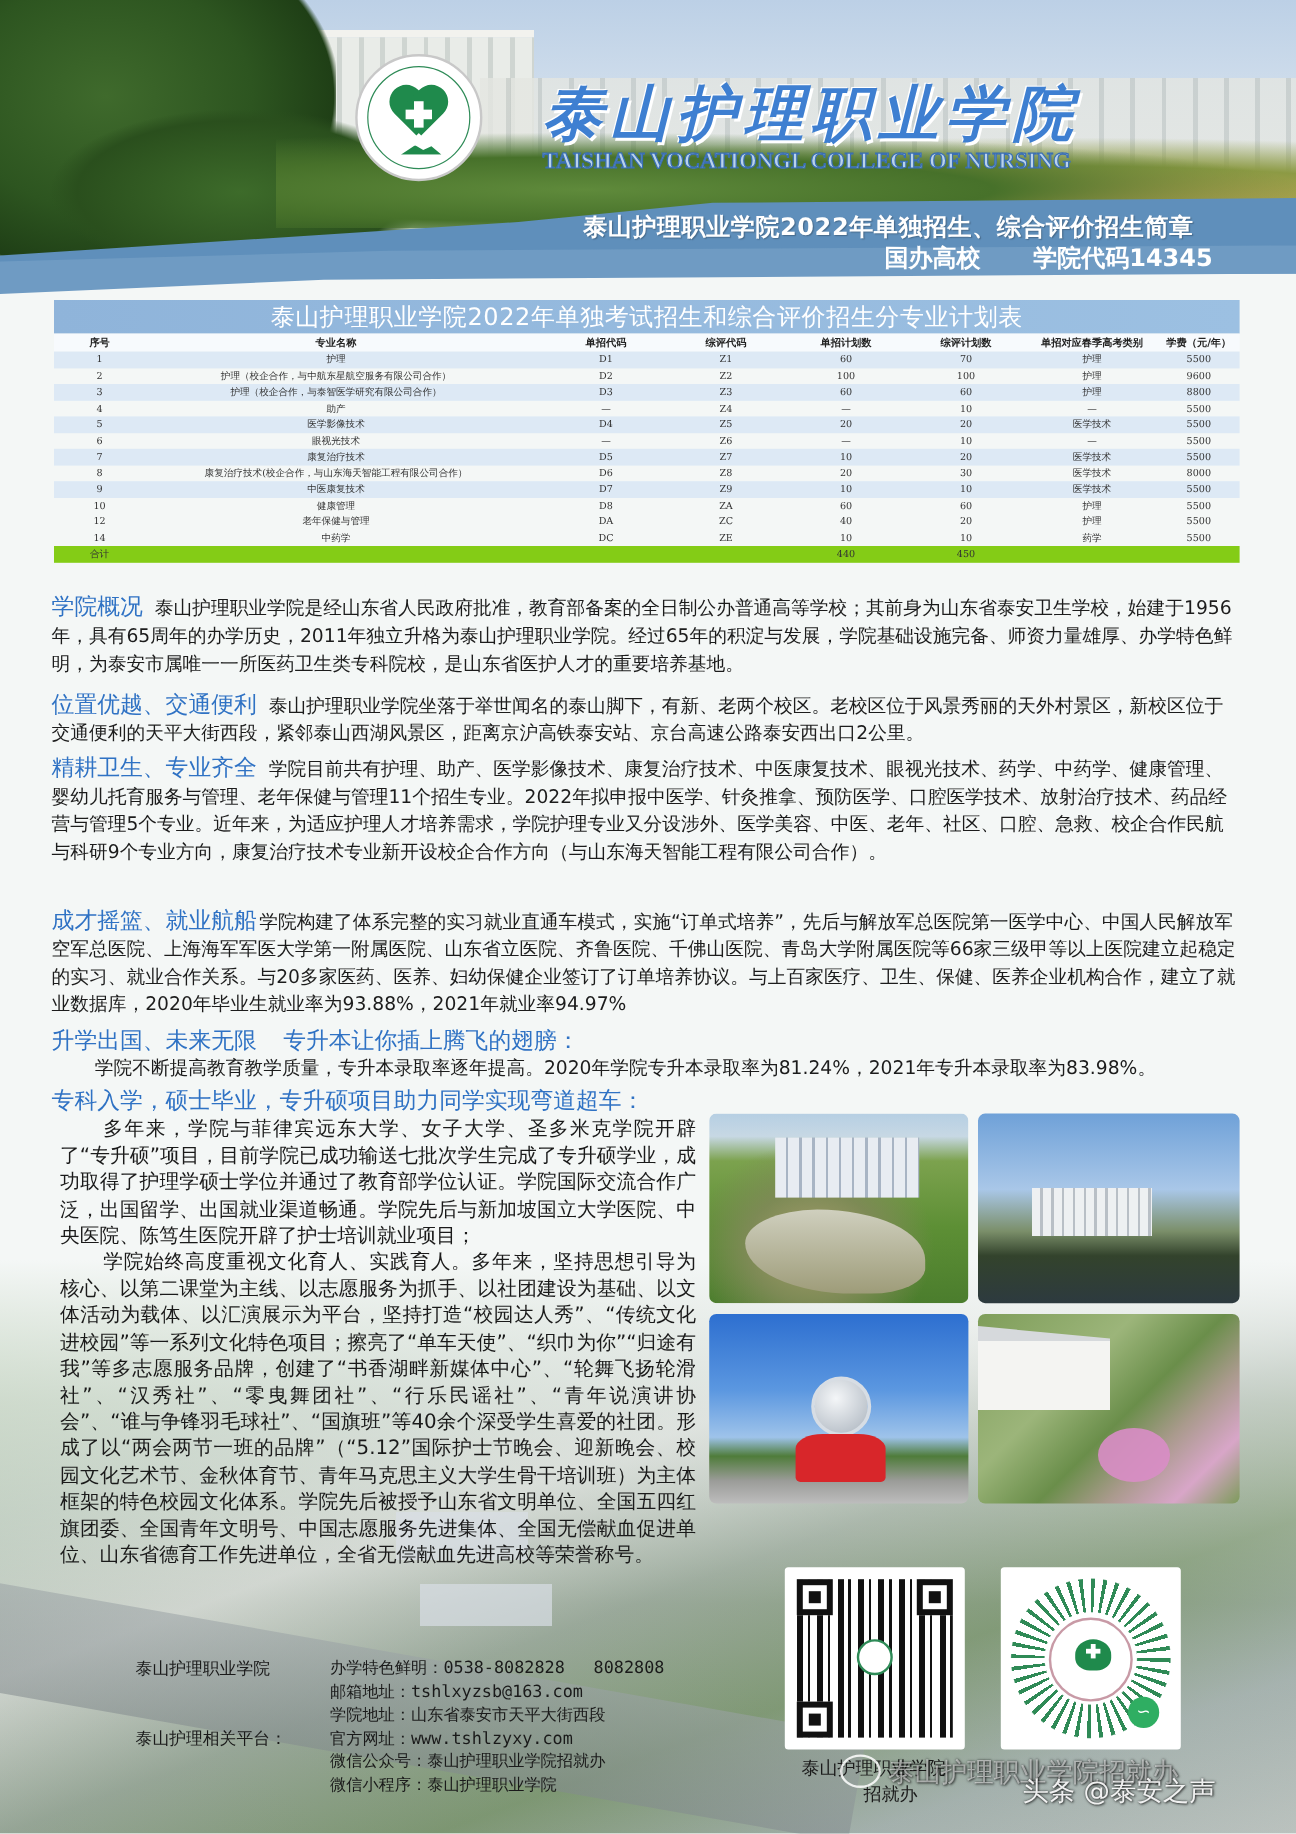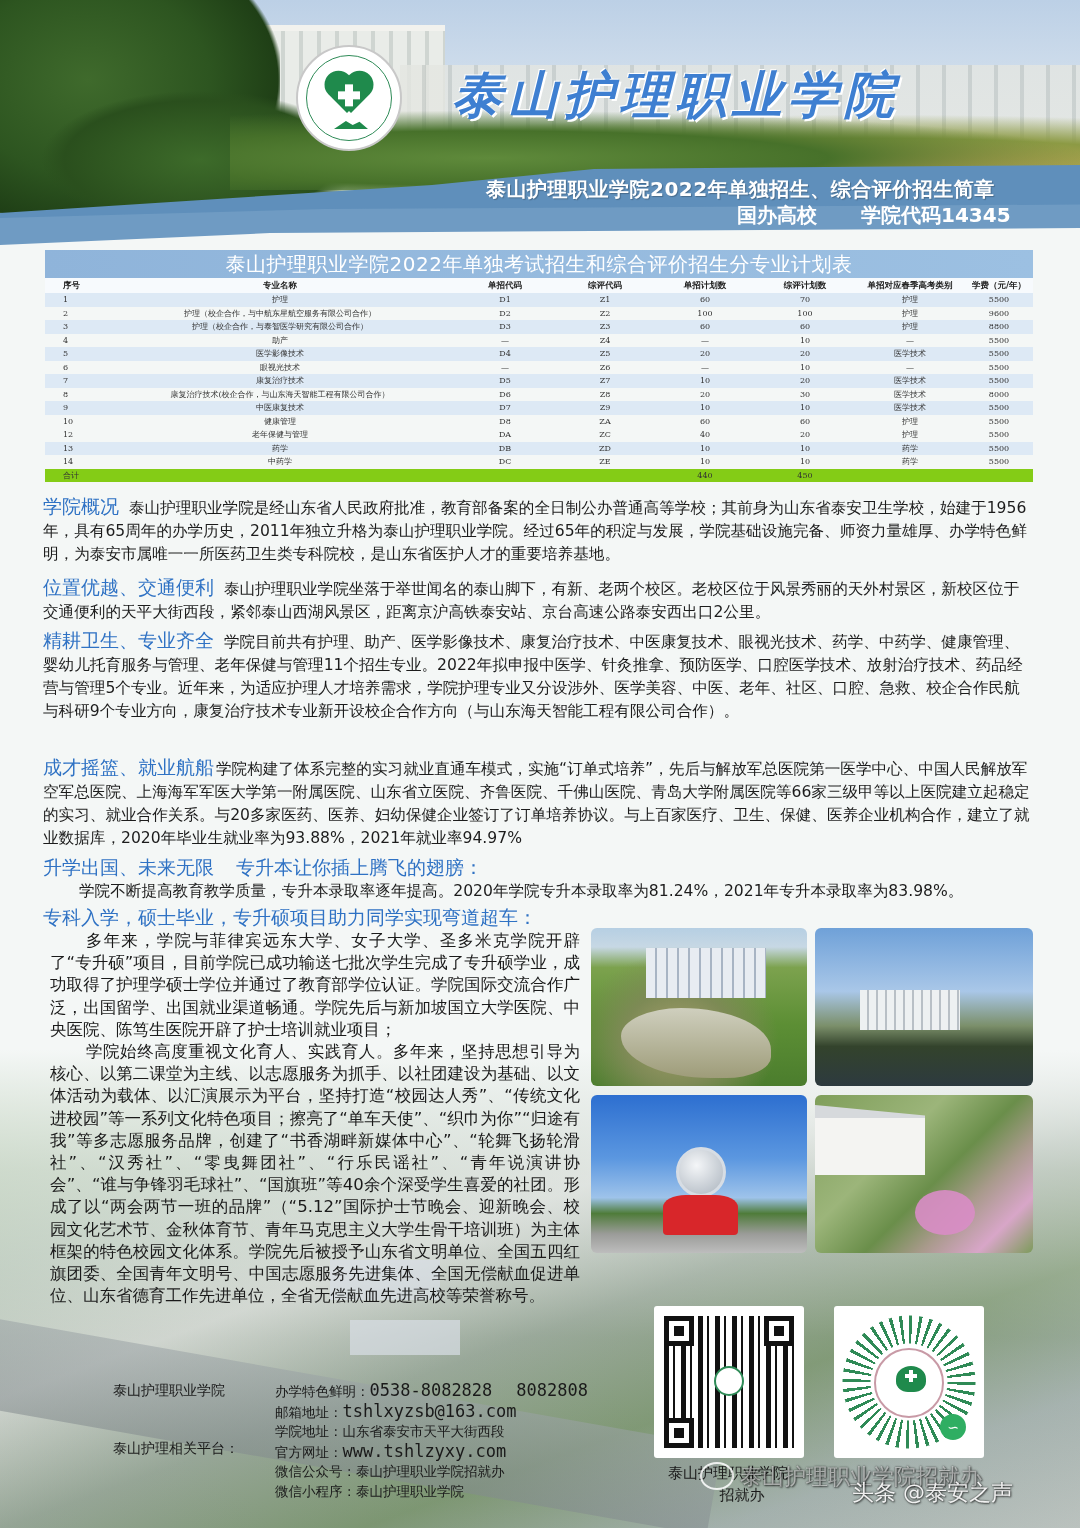--- a/index.html
+++ b/index.html
@@ -98,21 +98,21 @@
   .plan-table .title {
     height:28px; background: linear-gradient(90deg,#8fb4da 0%, #9cc0e2 100%);
     color:#fff; font-size:20px; text-align:center; line-height:28px; letter-spacing:0.5px;
   }
   .plan-table table { width:100%; border-collapse:collapse; font-size:8px;
     font-family:"DejaVu Serif","Liberation Serif",serif; color:#333; }
   .plan-table th { font-weight:bold; height:15px; font-size:8.5px; background:#f7fafd; color:#222;}
   .plan-table td { height:13.5px; text-align:center; }
   .plan-table tr.alt td { background:#dde9f5; }
   .plan-table tr td, .plan-table tr th { padding:0 2px; text-align:center; }
-  .plan-table td.left, .plan-table th.left { text-align:left; padding-left:18px; }
+  .plan-table td.left, .plan-table th.left { text-align:center; padding-left:18px; }
   .plan-table tr.total td { background:#84cc16; }
 
   
   .text-block { position:absolute; left:43px; width:990px; font-size:15.6px; line-height:23px; color:#1c1c1c; }
   .heading-inline { color:#2f72c4; font-size:19px; margin-right:10px; font-weight:normal; }
   .section-heading { color:#2f72c4; font-size:19px; }
   .para-indent { text-indent: 36px; }
 
   
   .bg-aerial {
@@ -177,21 +177,21 @@
   .mini-center .h { position:absolute; left:20px; top:16px; width:30px; height:26px; background:#1f8a4c; border-radius:50% 50% 40% 40%; }
   .mini-center .c { position:absolute; left:29px; top:20px; width:12px; height:12px; }
   .mini-center .c::before{content:"";position:absolute;left:4px;top:0;width:4px;height:12px;background:#fff;}
   .mini-center .c::after{content:"";position:absolute;left:0;top:4px;width:12px;height:4px;background:#fff;}
   .mini-badge { position:absolute; left:106px; top:108px; width:26px; height:26px; border-radius:50%; background:#2fae62;
     color:#fff; font-size:14px; text-align:center; line-height:26px; }
 
   
   .contact { position:absolute; font-size:13.5px; color:#1a1a1a; line-height:19.6px; }
   .contact .row { white-space:nowrap; }
-  .contact .mono { font-family:"DejaVu Sans Mono","Liberation Mono",monospace; font-size:17px; }
+  .contact .mono { font-family:"DejaVu Sans Mono","Liberation Mono",monospace; font-size:14px; }
   .org-label { position:absolute; font-size:14px; color:#1a1a1a; }
 
   .qr-caption { position:absolute; left:668px; top:1462px; font-size:15px; color:#1a1a1a; line-height:22px; }
   .watermark {
     position:absolute; left:700px; top:1462px; font-size:22px; color:rgba(255,255,255,.92);
     text-shadow: 0 0 2px rgba(0,0,0,.7), 1px 1px 2px rgba(0,0,0,.6);
     white-space:nowrap;
   }
   .watermark .wm-ghost { color:rgba(255,255,255,.55); font-size:22px; margin-right:4px; }
   .wm-icon { display:inline-block; width:34px; height:28px; border-radius:50%; border:2px solid rgba(255,255,255,.85);
@@ -212,20 +212,21 @@
   <div class="band-white"></div>
 
   <div class="logo">
     <div class="ring"></div>
     <div class="heart"></div>
     <div class="cross"></div>
     <div class="mount"></div>
   </div>
 
   <div class="college-cn">泰山护理职业学院</div>
+  <div class="college-en">TAISHAN VOCATIONGL COLLEGE OF NURSING</div>
   <div class="brochure-title">泰山护理职业学院2022年单独招生、综合评价招生简章</div>
   <div class="brochure-sub">
     <span>国办高校</span><span>学院代码14345</span>
   </div>
 </div>
 
 <div class="plan-table">
   <div class="title">泰山护理职业学院2022年单独考试招生和综合评价招生分专业计划表</div>
   <table>
     <colgroup>
@@ -354,30 +355,20 @@
         <tr>
           <td class="left">12</td>
           <td>老年保健与管理</td>
           <td>DA</td>
           <td>ZC</td>
           <td>40</td>
           <td>20</td>
           <td>护理</td>
           <td>5500</td>
         </tr>
-        <tr class="alt">
-          <td class="left">13</td>
-          <td>药学</td>
-          <td>DB</td>
-          <td>ZD</td>
-          <td>10</td>
-          <td>10</td>
-          <td>药学</td>
-          <td>5500</td>
-        </tr>
         <tr>
           <td class="left">14</td>
           <td>中药学</td>
           <td>DC</td>
           <td>ZE</td>
           <td>10</td>
           <td>10</td>
           <td>药学</td>
           <td>5500</td>
         </tr>

